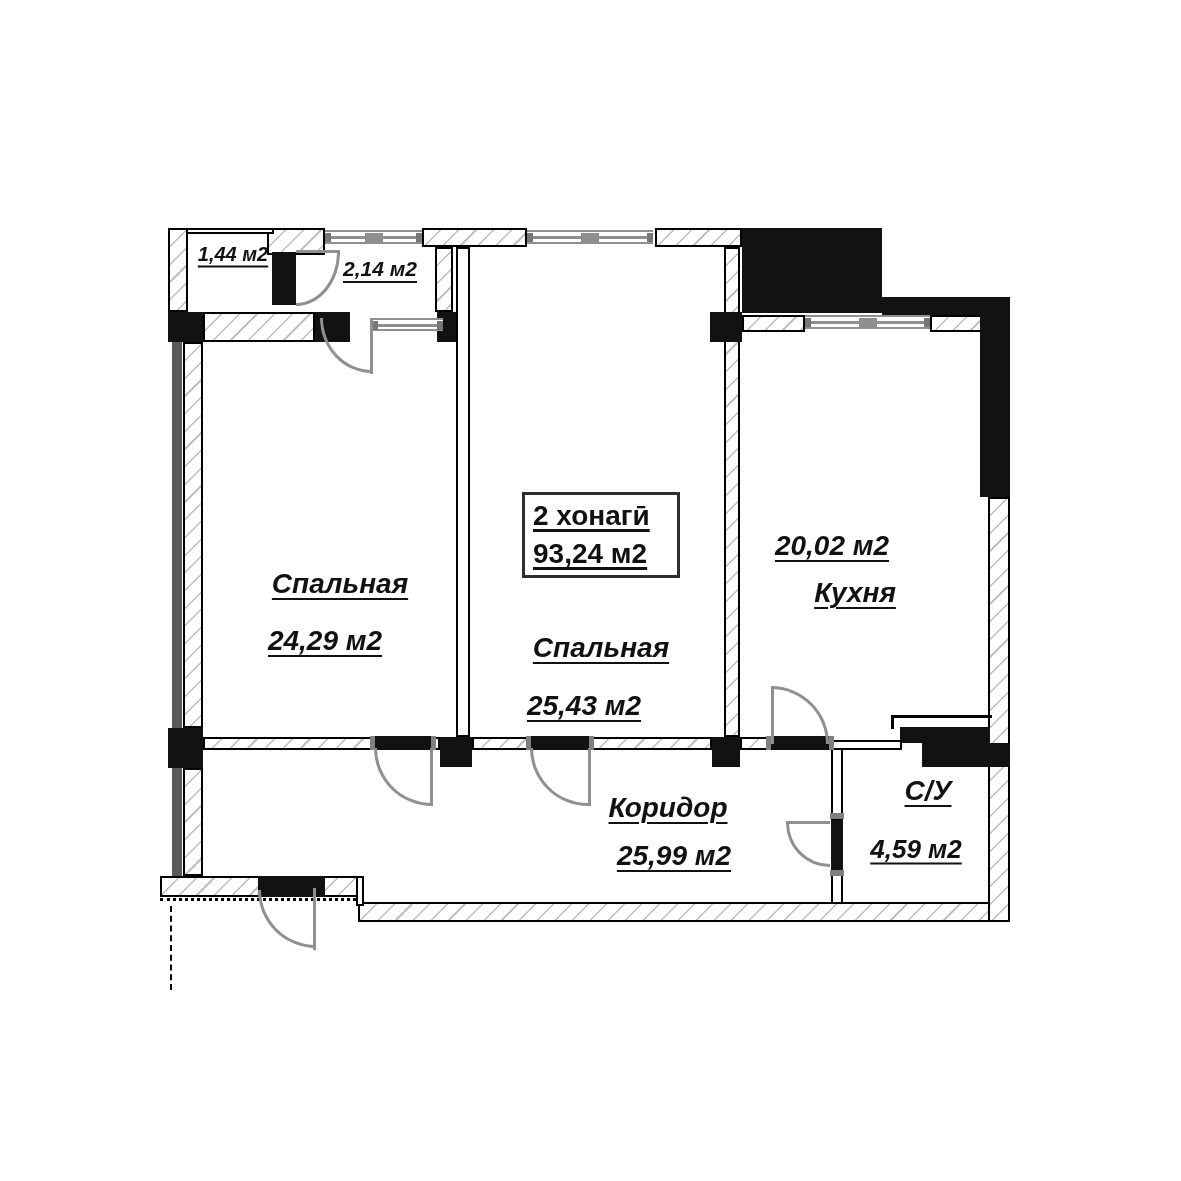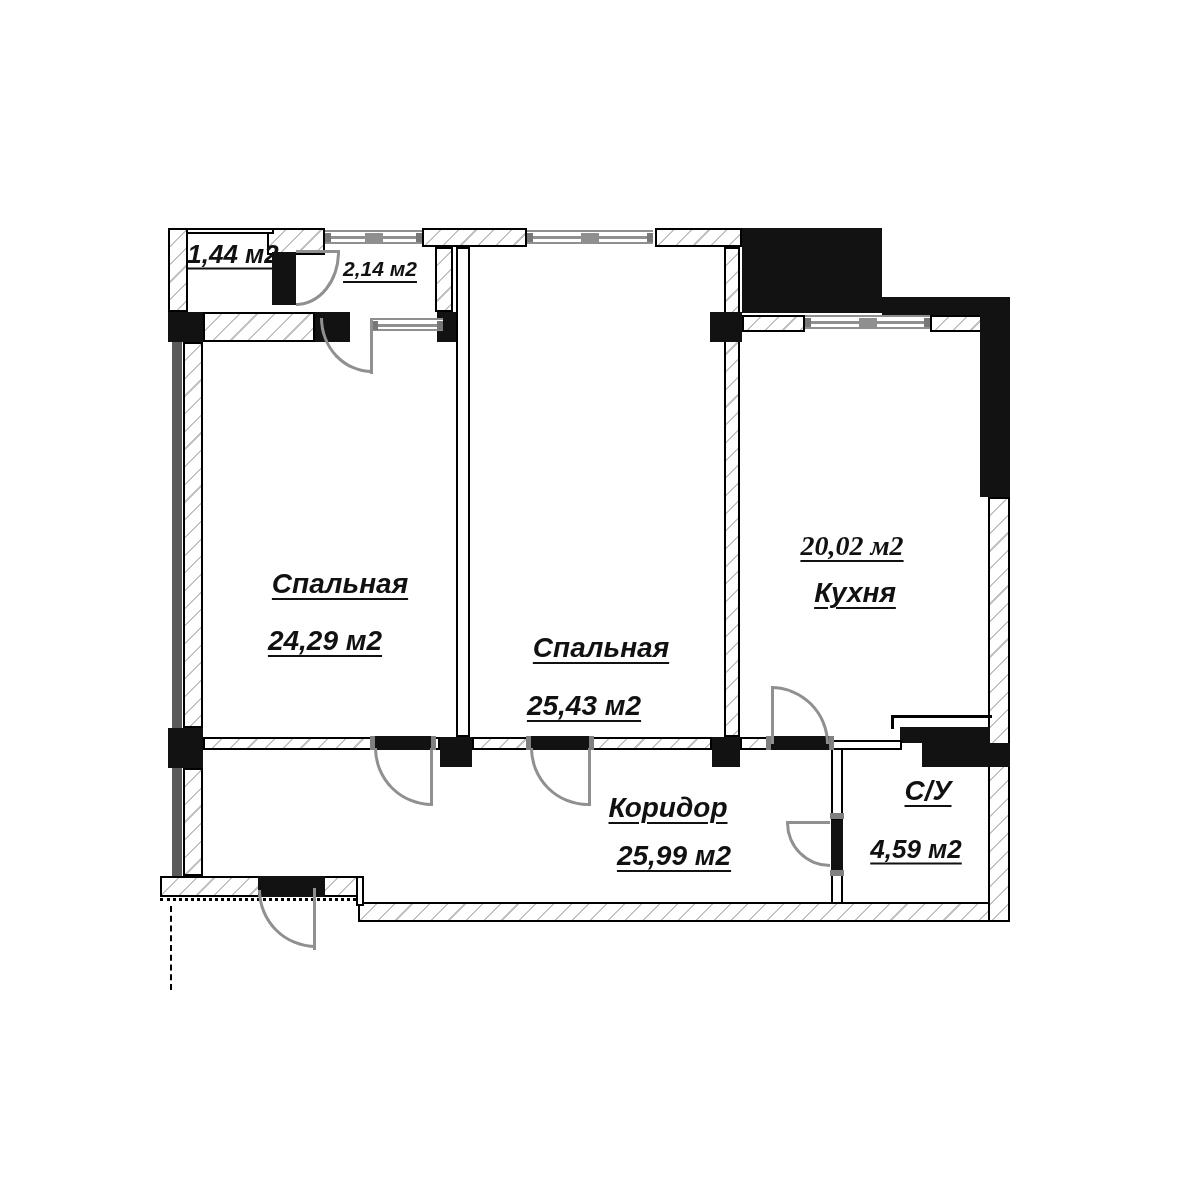--- a/index.html
+++ b/index.html
@@ -29,21 +29,21 @@
   .arc.tr{border-top:3px solid #909090;border-right:3px solid #909090;border-top-right-radius:100%;}
   .leaf{background:#909090;}
   .cap{background:#808080;}
   .strip{background:#5a5a5a;}
   .dot{border-top:3px dotted #000;}
   .dash{border-left:2px dashed #000;}
   
   .lbl{font-style:italic;font-weight:700;font-size:28px;color:#111;
        text-decoration:underline;text-underline-offset:5px;text-decoration-thickness:2px;
        white-space:nowrap;transform:translate(-50%,-50%);}
-  .lbl.small{font-size:26px;}
+  .lbl.small{font-size:20px;}
   
   .box{border:3px solid #2e2e2e;background:#fff;display:flex;flex-direction:column;
        justify-content:center;align-items:flex-start;padding:4px 8px;}
   .box div{font-weight:700;font-size:28px;color:#111;line-height:1.35;
            text-decoration:underline;text-decoration-thickness:3px;text-underline-offset:4px;
            white-space:nowrap;}
 </style>
 </head>
 <body>
 
@@ -165,23 +165,27 @@
 
   <div class="abs lbl small" style="left:233px;top:254px;">1,44 м2</div>
   <div class="abs lbl small" style="left:380px;top:269px;font-size:21px;">2,14 м2</div>
 
   <div class="abs lbl" style="left:340px;top:584px;">Спальная</div>
   <div class="abs lbl" style="left:325px;top:641px;">24,29 м2</div>
 
   <div class="abs lbl" style="left:601px;top:648px;">Спальная</div>
   <div class="abs lbl" style="left:584px;top:706px;">25,43 м2</div>
 
-  <div class="abs lbl" style="left:852px;top:546px;font-family:Liberation Serif, serif;">20,02 м2</div>
+  <div class="abs lbl" style="left:832px;top:546px;">20,02 м2</div>
   <div class="abs lbl" style="left:855px;top:593px;">Кухня</div>
 
   <div class="abs lbl" style="left:668px;top:808px;">Коридор</div>
   <div class="abs lbl" style="left:674px;top:856px;">25,99 м2</div>
 
   <div class="abs lbl" style="left:928px;top:791px;">С/У</div>
   <div class="abs lbl" style="left:916px;top:849px;font-size:26px;text-align:center;">4,59 м2</div>
 
+  <div class="abs box" style="left:522px;top:492px;width:158px;height:86px;">
+    <div>2 хонагӣ</div>
+    <div>93,24 м2</div>
+  </div>
 
 </div>
 
 </body></html>

